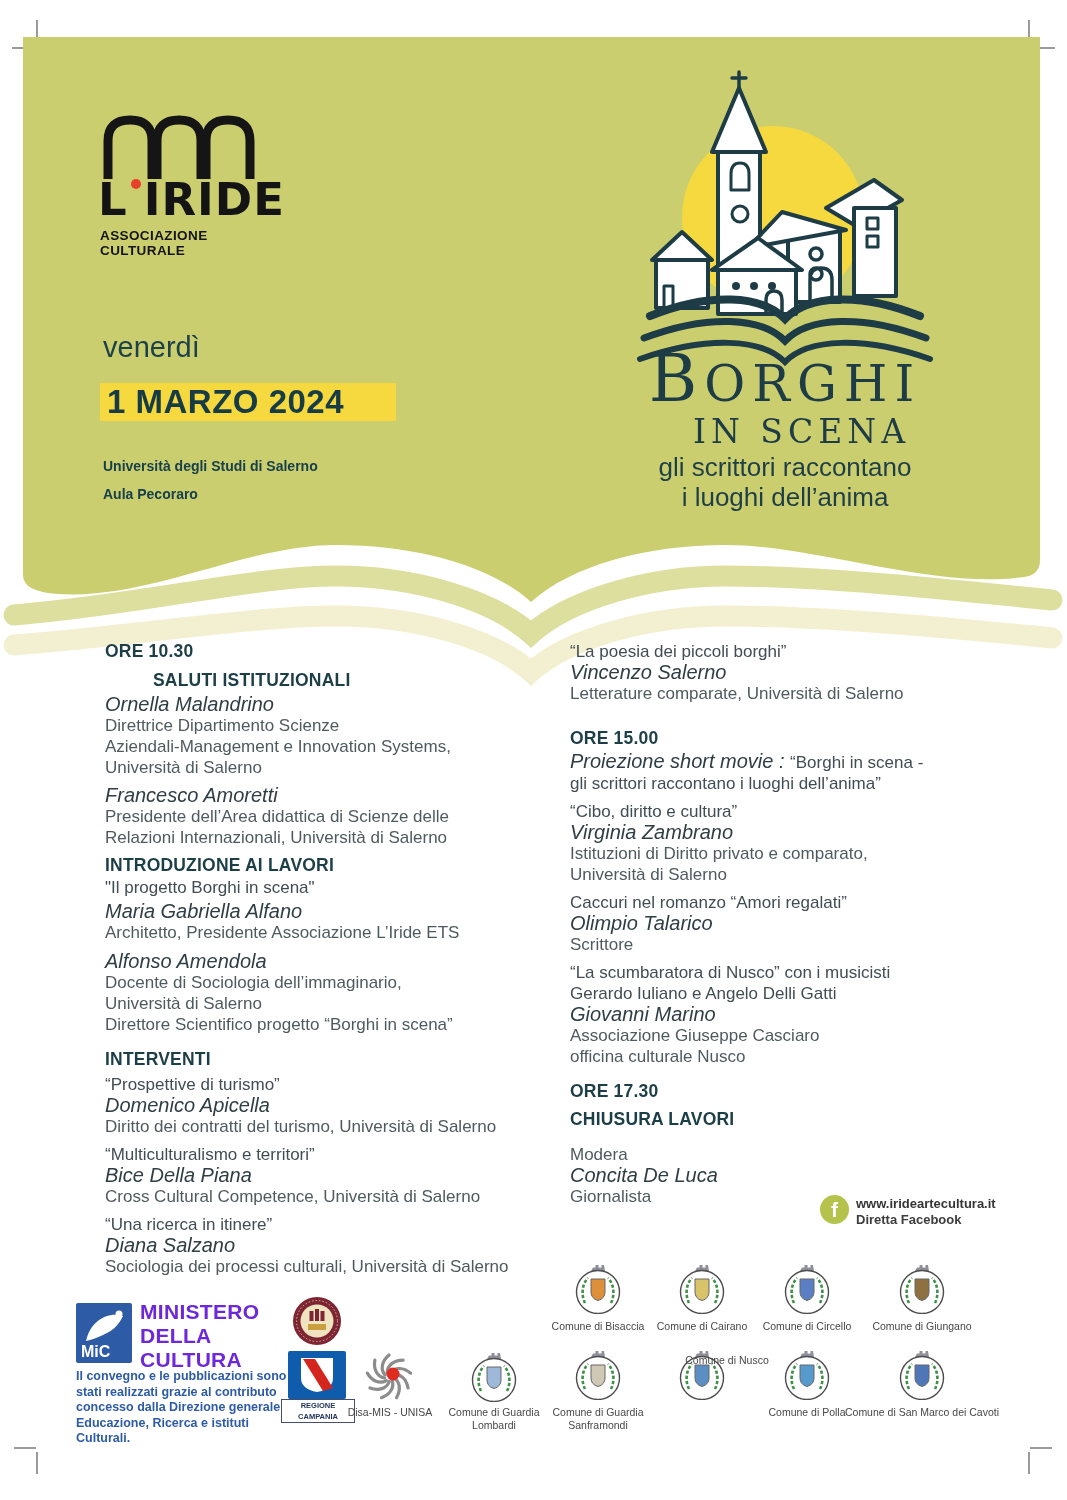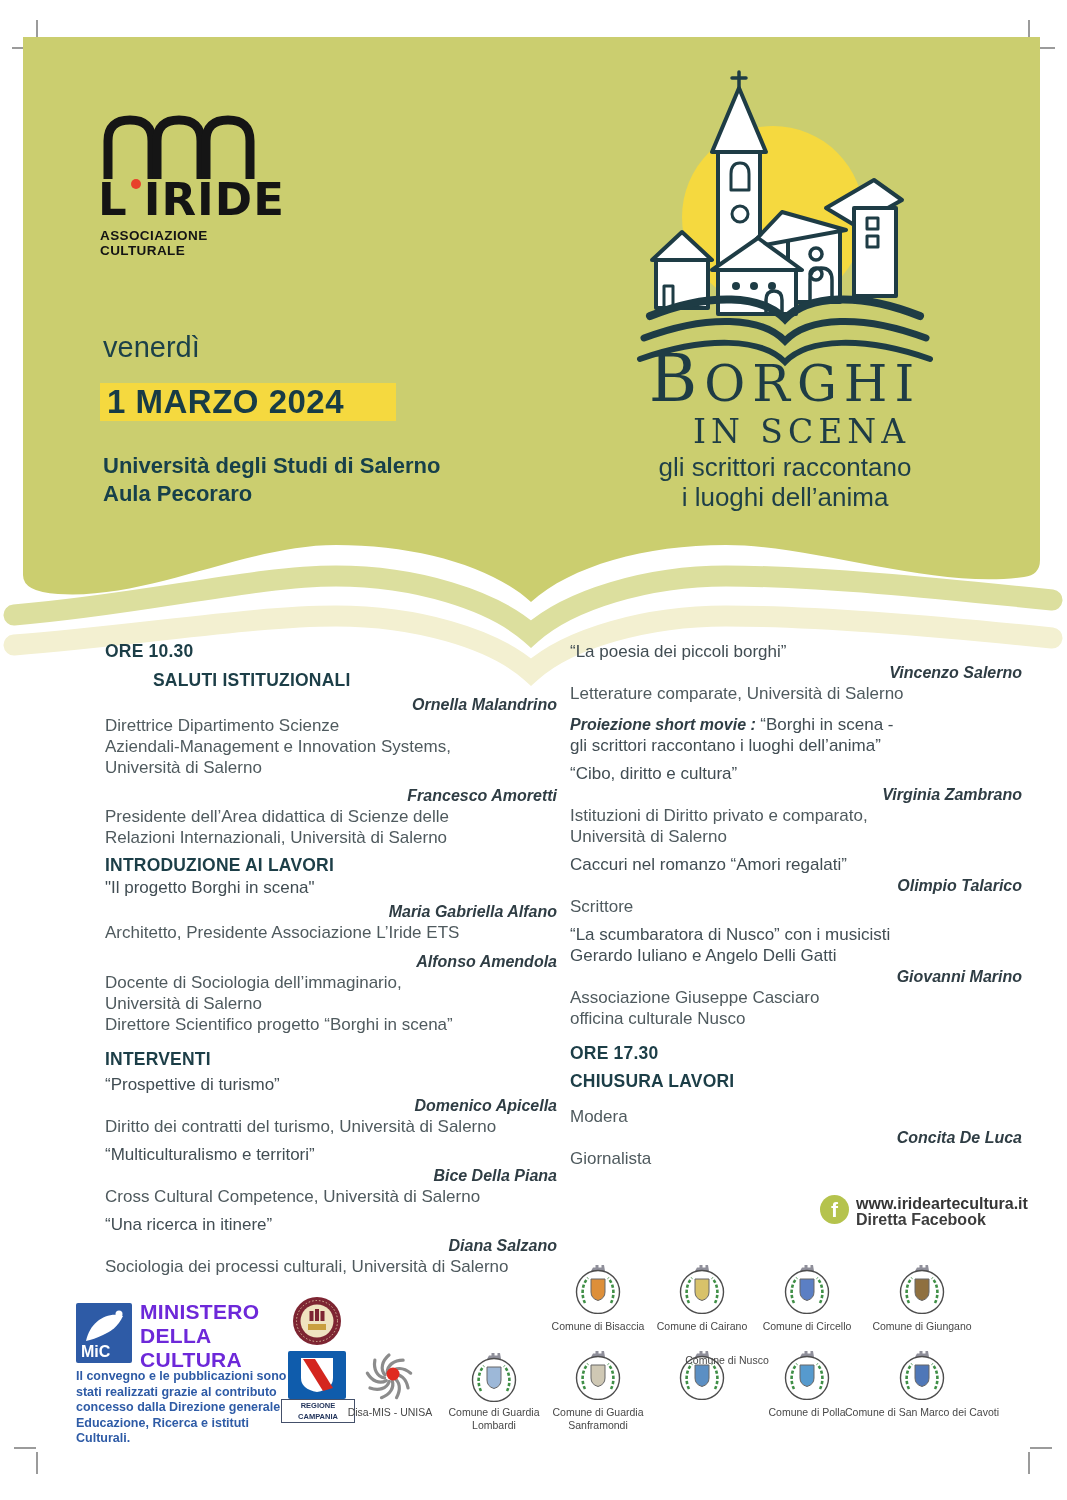--- a/index.html
+++ b/index.html
@@ -15,50 +15,50 @@
       font-weight:bold;font-size:45px;letter-spacing:1px;color:#141414;line-height:48px;}
   .red-dot{display:inline-block;width:10px;height:10px;border-radius:50%;background:#e8402a;
       margin:0 3px;transform:translateY(-26px);}
   #liride-sub{position:absolute;left:100px;top:228px;font-size:13.5px;font-weight:bold;
       color:#141414;letter-spacing:.4px;width:170px;}
   
   #weekday{position:absolute;left:103px;top:331px;font-size:29px;color:#1c4149;}
   #date-box{position:absolute;left:100px;top:383px;width:296px;height:38px;background:#f5d93f;}
   #date-box span{display:block;font-size:33px;font-weight:bold;color:#183c46;line-height:38px;
       padding-left:7px;letter-spacing:.5px;}
-  #venue{position:absolute;left:103px;top:452px;font-size:22px;font-weight:bold;color:#17404a;line-height:28px;}
+  #venue{position:absolute;left:103px;top:452px;font-size:14px;font-weight:bold;color:#17404a;line-height:28px;}
   
   #event-title{position:absolute;left:630px;top:350px;width:310px;text-align:center;
       font-family:"DejaVu Serif",serif;font-size:50px;letter-spacing:7px;color:#1e3c45;line-height:58px;}
   #event-title .bigB{font-size:66px;}
   #event-title2{position:absolute;left:630px;top:412px;width:280px;text-align:right;
       font-family:"DejaVu Serif",serif;font-size:33px;letter-spacing:5px;color:#1e3c45;}
   #event-tagline{position:absolute;left:625px;top:452px;width:320px;text-align:center;
       font-size:26px;line-height:30px;color:#1e3f48;}
   
   .col{position:absolute;top:641px;width:452px;}
   #col-left{left:105px;}
   #col-right{left:570px;}
   .ln{font-size:17px;line-height:21px;color:#4f5a5e;white-space:nowrap;}
   .s-ore,.s-section{font-weight:bold;font-size:17.5px;color:#1c3e47;letter-spacing:.2px;}
-  .s-name{font-weight:bold;font-style:italic;font-size:16px;color:#2f3d44;text-align:right;}
+  .s-name{font-weight:normal;font-style:italic;font-size:20px;color:#2f3d44;}
   .s-desc{color:#4f5a5e;}
   .s-quote{color:#414d53;}
   
   #mic-title{position:absolute;left:140px;top:1300px;font-size:21px;font-weight:bold;
       color:#6d28d9;line-height:24px;letter-spacing:.3px;}
   #mic-note{position:absolute;left:76px;top:1369px;width:220px;font-size:12.5px;line-height:15.5px;
       color:#2e5ba6;font-weight:bold;}
   .partner-label{position:absolute;font-size:10.5px;line-height:12.5px;color:#474747;text-align:center;}
   #regione-label{position:absolute;left:281px;top:1399px;width:72px;border:1px solid #44506a;
       background:#fff;font-size:7.5px;font-weight:bold;color:#23355c;text-align:center;line-height:11px;}
   
   #fb-circle{position:absolute;left:820px;top:1195px;width:29px;height:29px;border-radius:50%;
       background:#b5c34d;color:#fff;font-weight:bold;font-size:21px;text-align:center;line-height:29px;}
-  #fb-text{position:absolute;left:856px;top:1196px;font-size:16px;line-height:16px;color:#353535;font-weight:bold;}
+  #fb-text{position:absolute;left:856px;top:1196px;font-size:13px;line-height:16px;color:#353535;font-weight:bold;}
   #fb-text .l2{font-weight:normal;color:#3c3c3c;font-weight:bold;}
   
   .comune{position:absolute;width:52px;height:52px;}
   .comune-label{position:absolute;font-size:10.5px;line-height:12.5px;color:#474747;text-align:center;}
 </style>
 </head>
 <body>
 
 <div id="page">
 
@@ -173,21 +173,22 @@
       <div class="ln s-name">Bice Della Piana</div>
       <div class="ln s-desc">Cross Cultural Competence, Università di Salerno</div>
       <div class="ln s-quote" style="margin-top: 7px;">“Una ricerca in itinere”</div>
       <div class="ln s-name">Diana Salzano</div>
       <div class="ln s-desc">Sociologia dei processi culturali, Università di Salerno</div>
     </div>
   <div class="col" id="col-right">
       <div class="ln s-quote">“La poesia dei piccoli borghi”</div>
       <div class="ln s-name">Vincenzo Salerno</div>
       <div class="ln s-desc">Letterature comparate, Università di Salerno</div>
-      <div class="ln s-mix" style="margin-top: 10px;"><span class="s-name">Proiezione short movie : </span><span class="s-quote">“Borghi in scena -</span></div>
+      <div class="ln s-ore" style="margin-top: 24px;">ORE 15.00</div>
+      <div class="ln s-mix" style="margin-top: 2px;"><span class="s-name">Proiezione short movie : </span><span class="s-quote">“Borghi in scena -</span></div>
       <div class="ln s-quote">gli scrittori raccontano i luoghi dell’anima”</div>
       <div class="ln s-quote" style="margin-top: 7px;">“Cibo, diritto e cultura”</div>
       <div class="ln s-name">Virginia Zambrano</div>
       <div class="ln s-desc">Istituzioni di Diritto privato e comparato,</div>
       <div class="ln s-desc">Università di Salerno</div>
       <div class="ln s-quote" style="margin-top: 7px;">Caccuri nel romanzo “Amori regalati”</div>
       <div class="ln s-name">Olimpio Talarico</div>
       <div class="ln s-desc">Scrittore</div>
       <div class="ln s-quote" style="margin-top: 7px;">“La scumbaratora di Nusco” con i musicisti</div>
       <div class="ln s-quote">Gerardo Iuliano e Angelo Delli Gatti</div>

